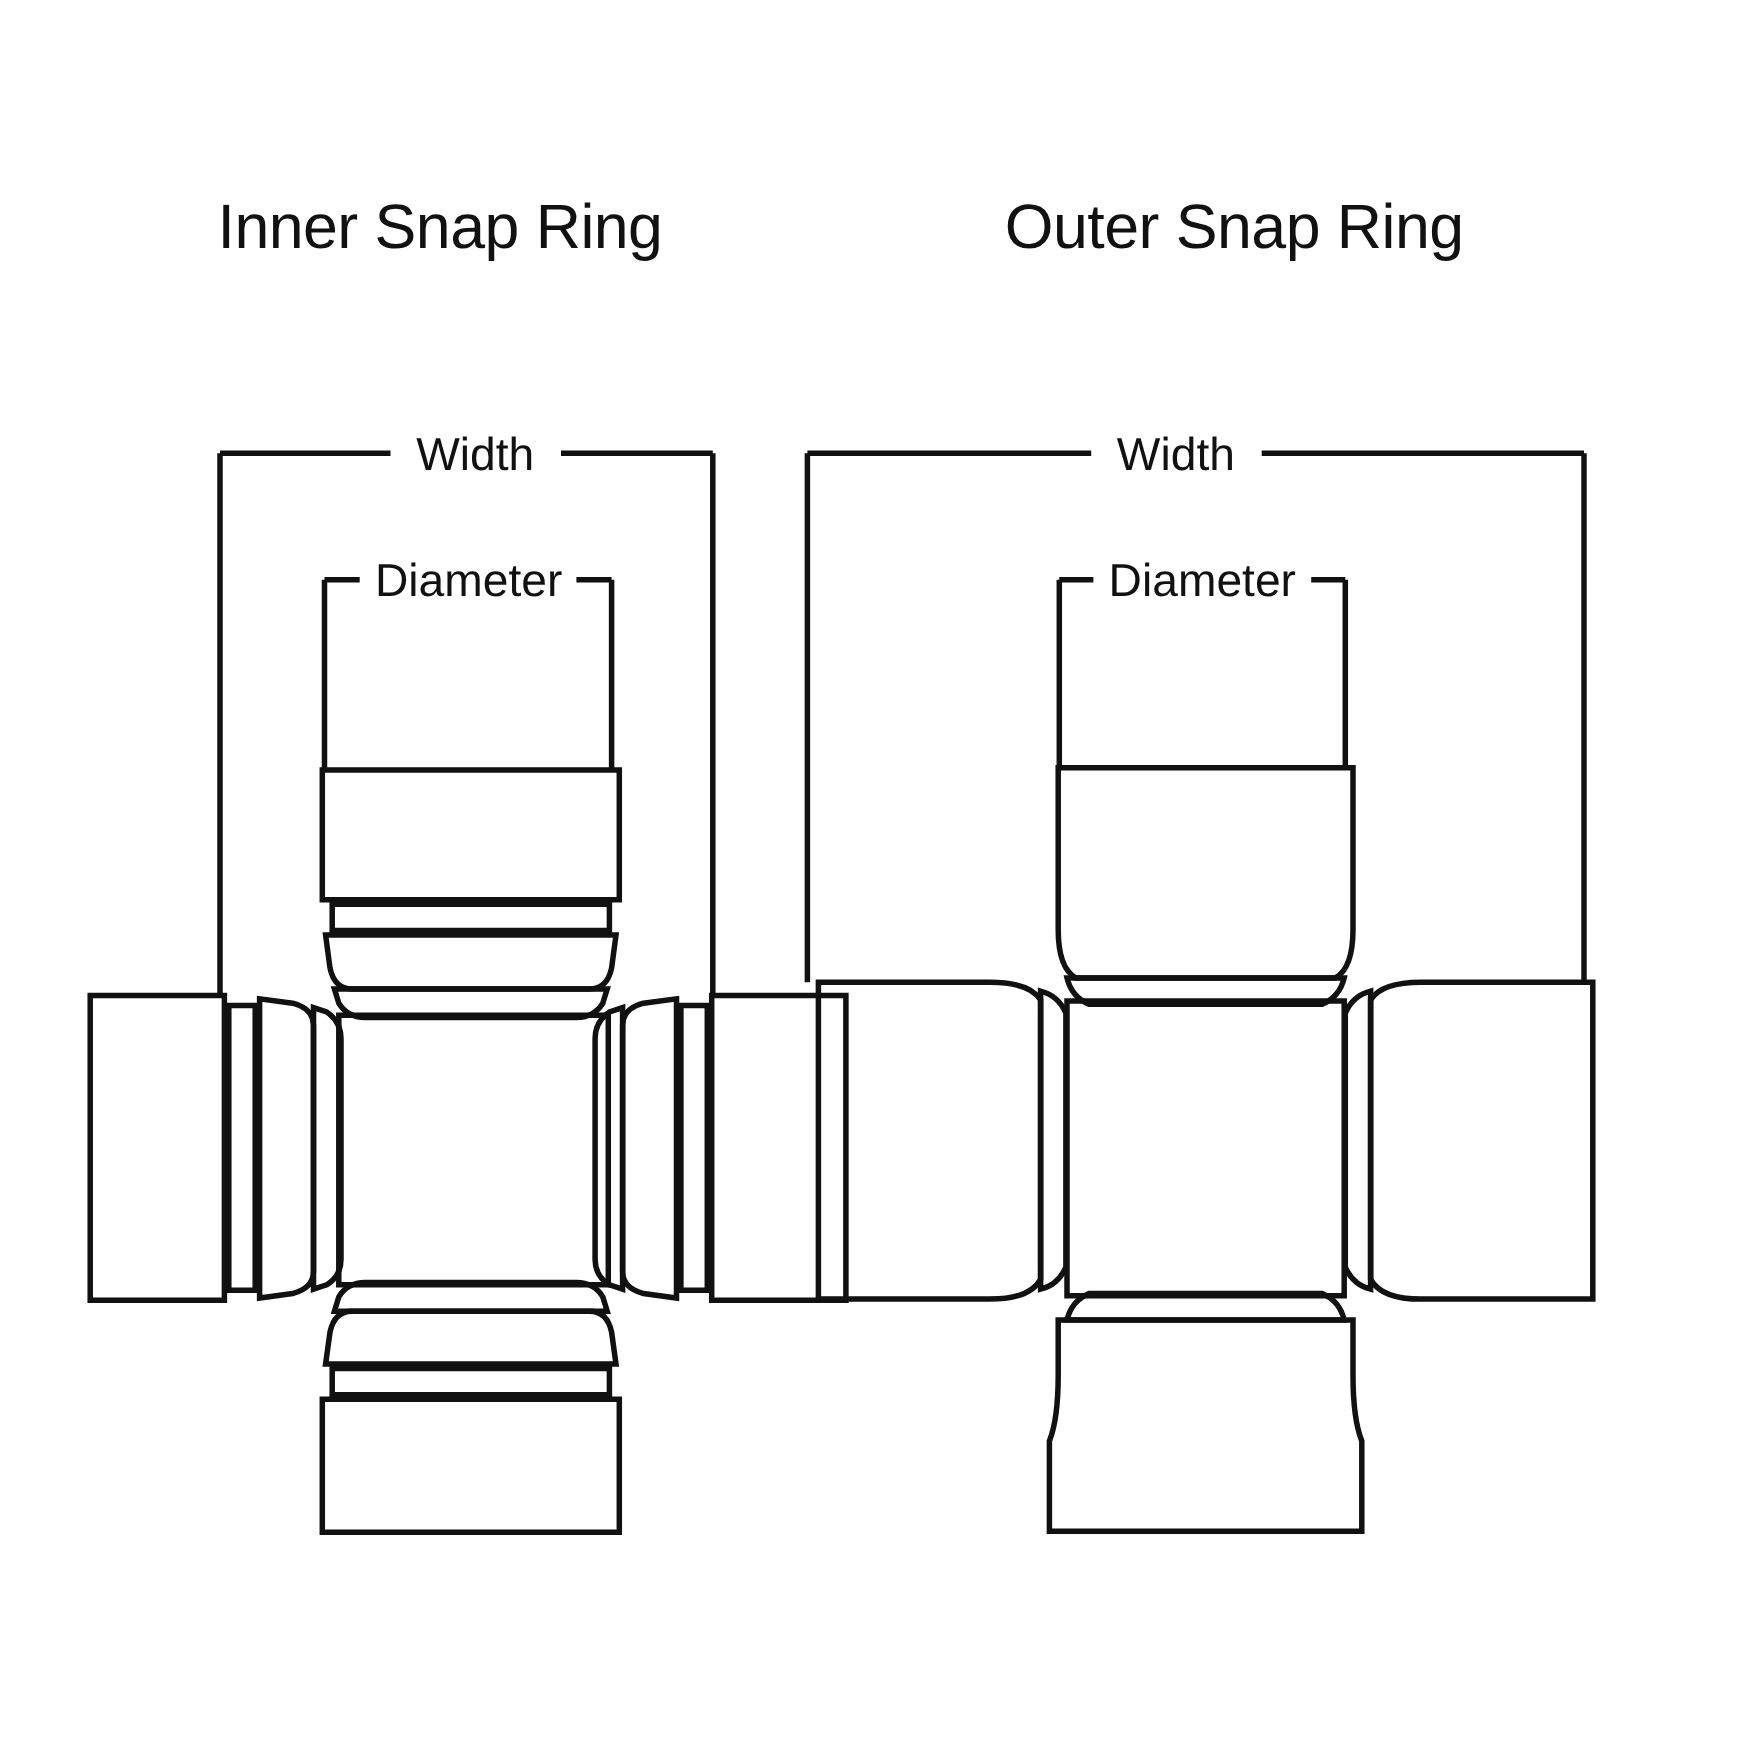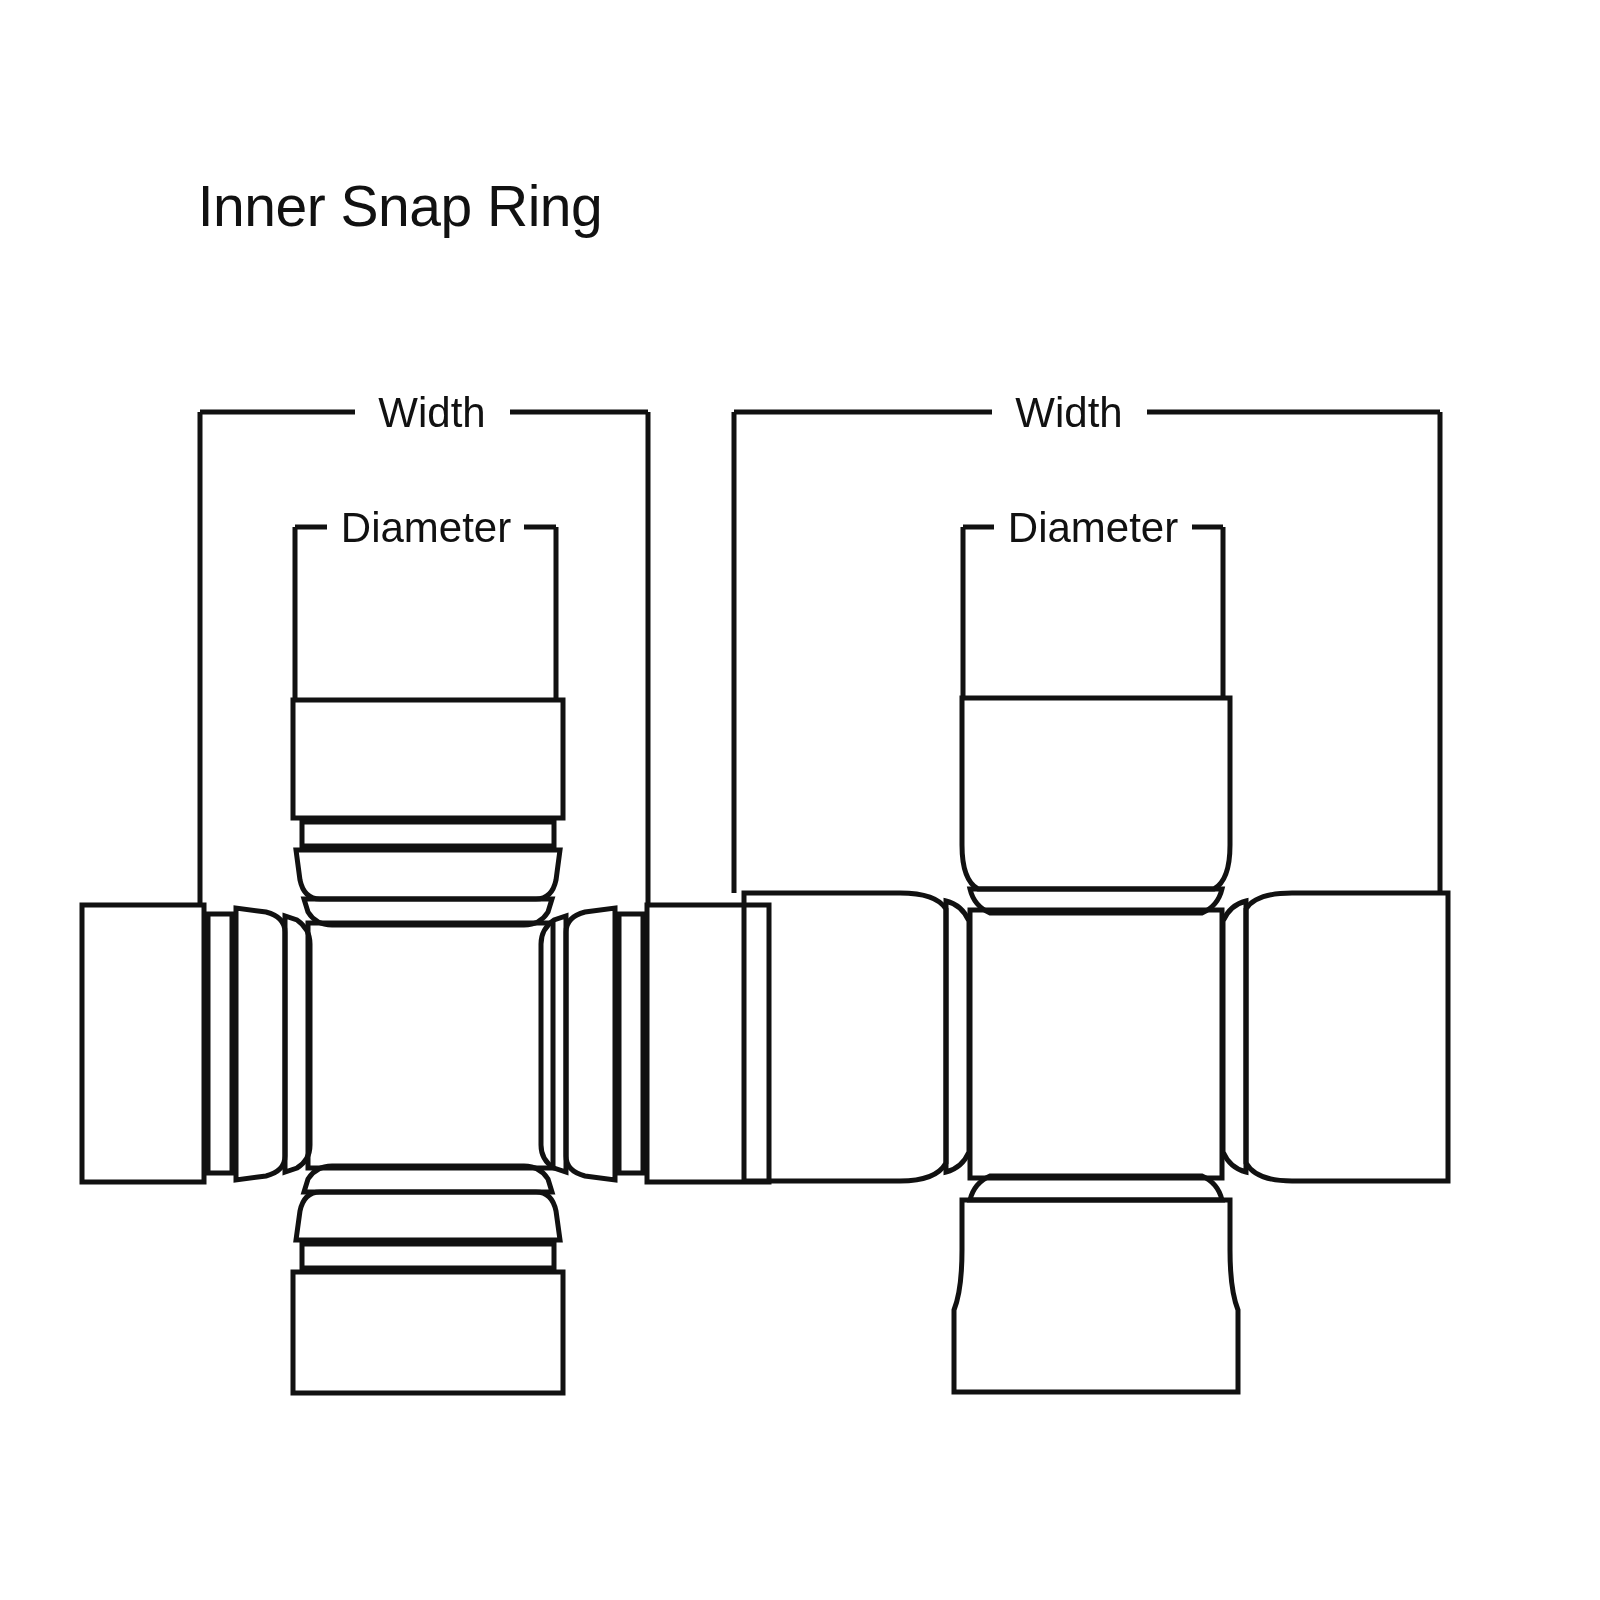--- a/index.html
+++ b/index.html
@@ -134,20 +134,21 @@
           <path class="ln" d="M 647 905 L 769 905 L 769 1182 L 647 1182 Z"></path>
         </g>
 
         <path class="ln" d="M 308 923 L 553 923 L 553 1168 L 308 1168 Z"></path>
 
       </svg>
     </div>
 
     <div class="panel">
 
+      <div class="panel-title">Outer Snap Ring</div>
 
       <svg class="drawing" viewBox="0 0 800 1600">
 
         <g>
           <path class="ln-dim" d="M 12 412 L 270 412"></path>
           <path class="ln-dim" d="M 425 412 L 718 412"></path>
           <path class="ln-dim" d="M 12 412 L 12 893"></path>
           <path class="ln-dim" d="M 718 412 L 718 893"></path>
           <text class="dim-label" x="347" y="427">Width</text>
         </g>

